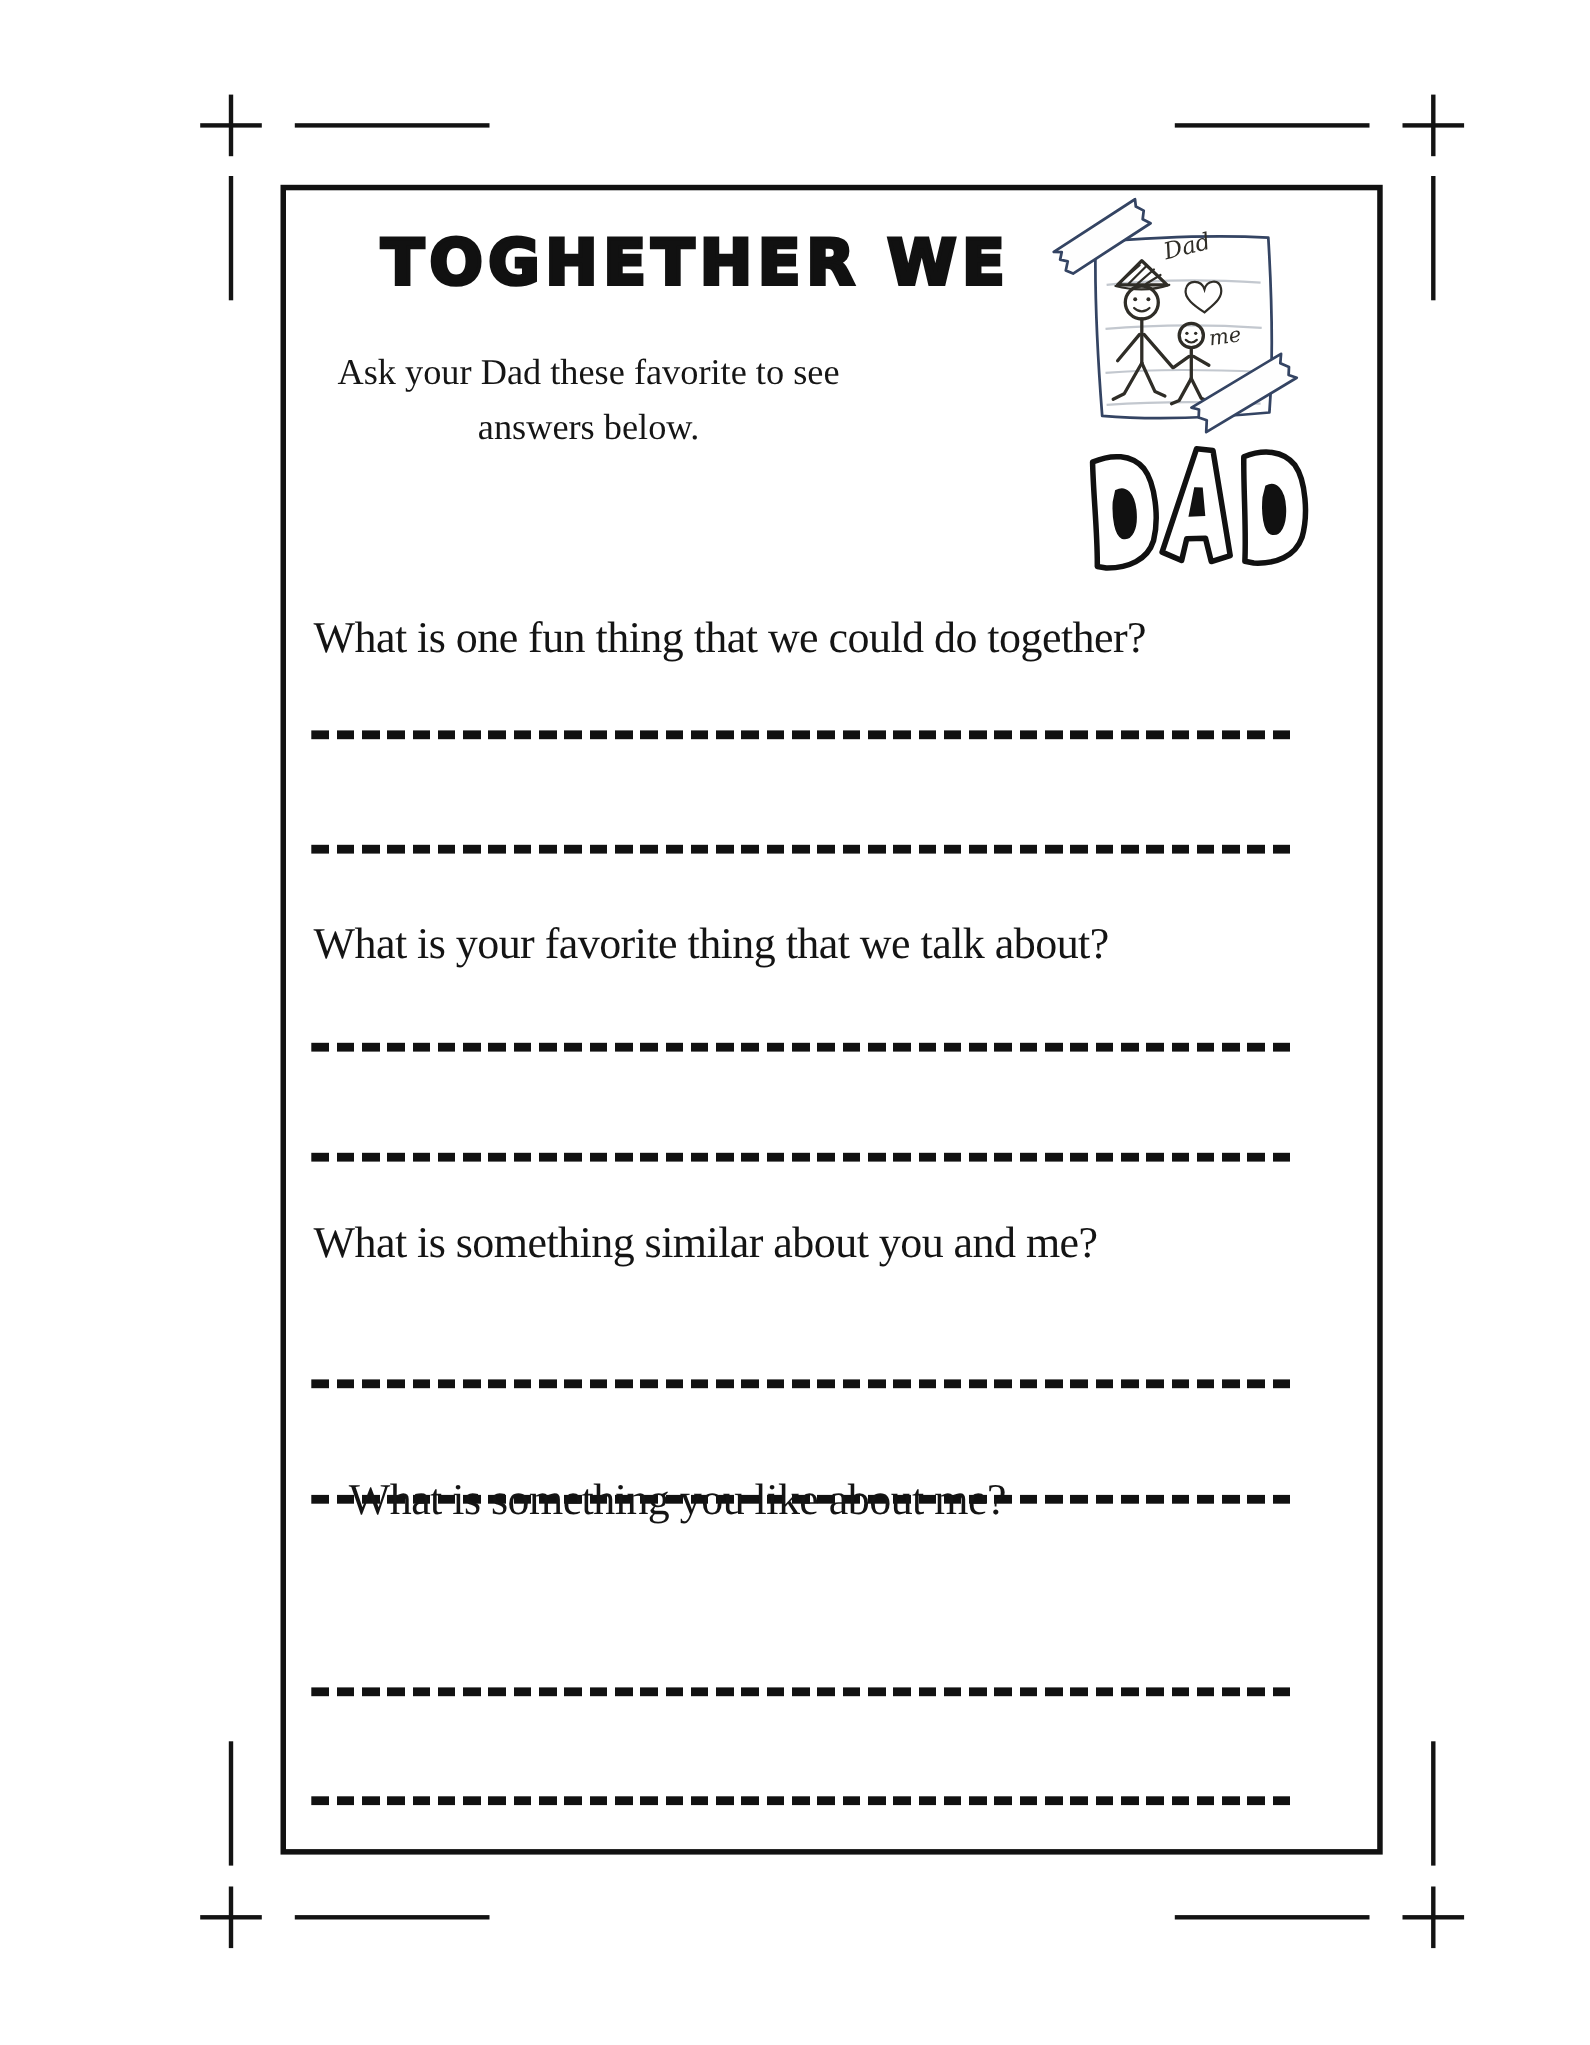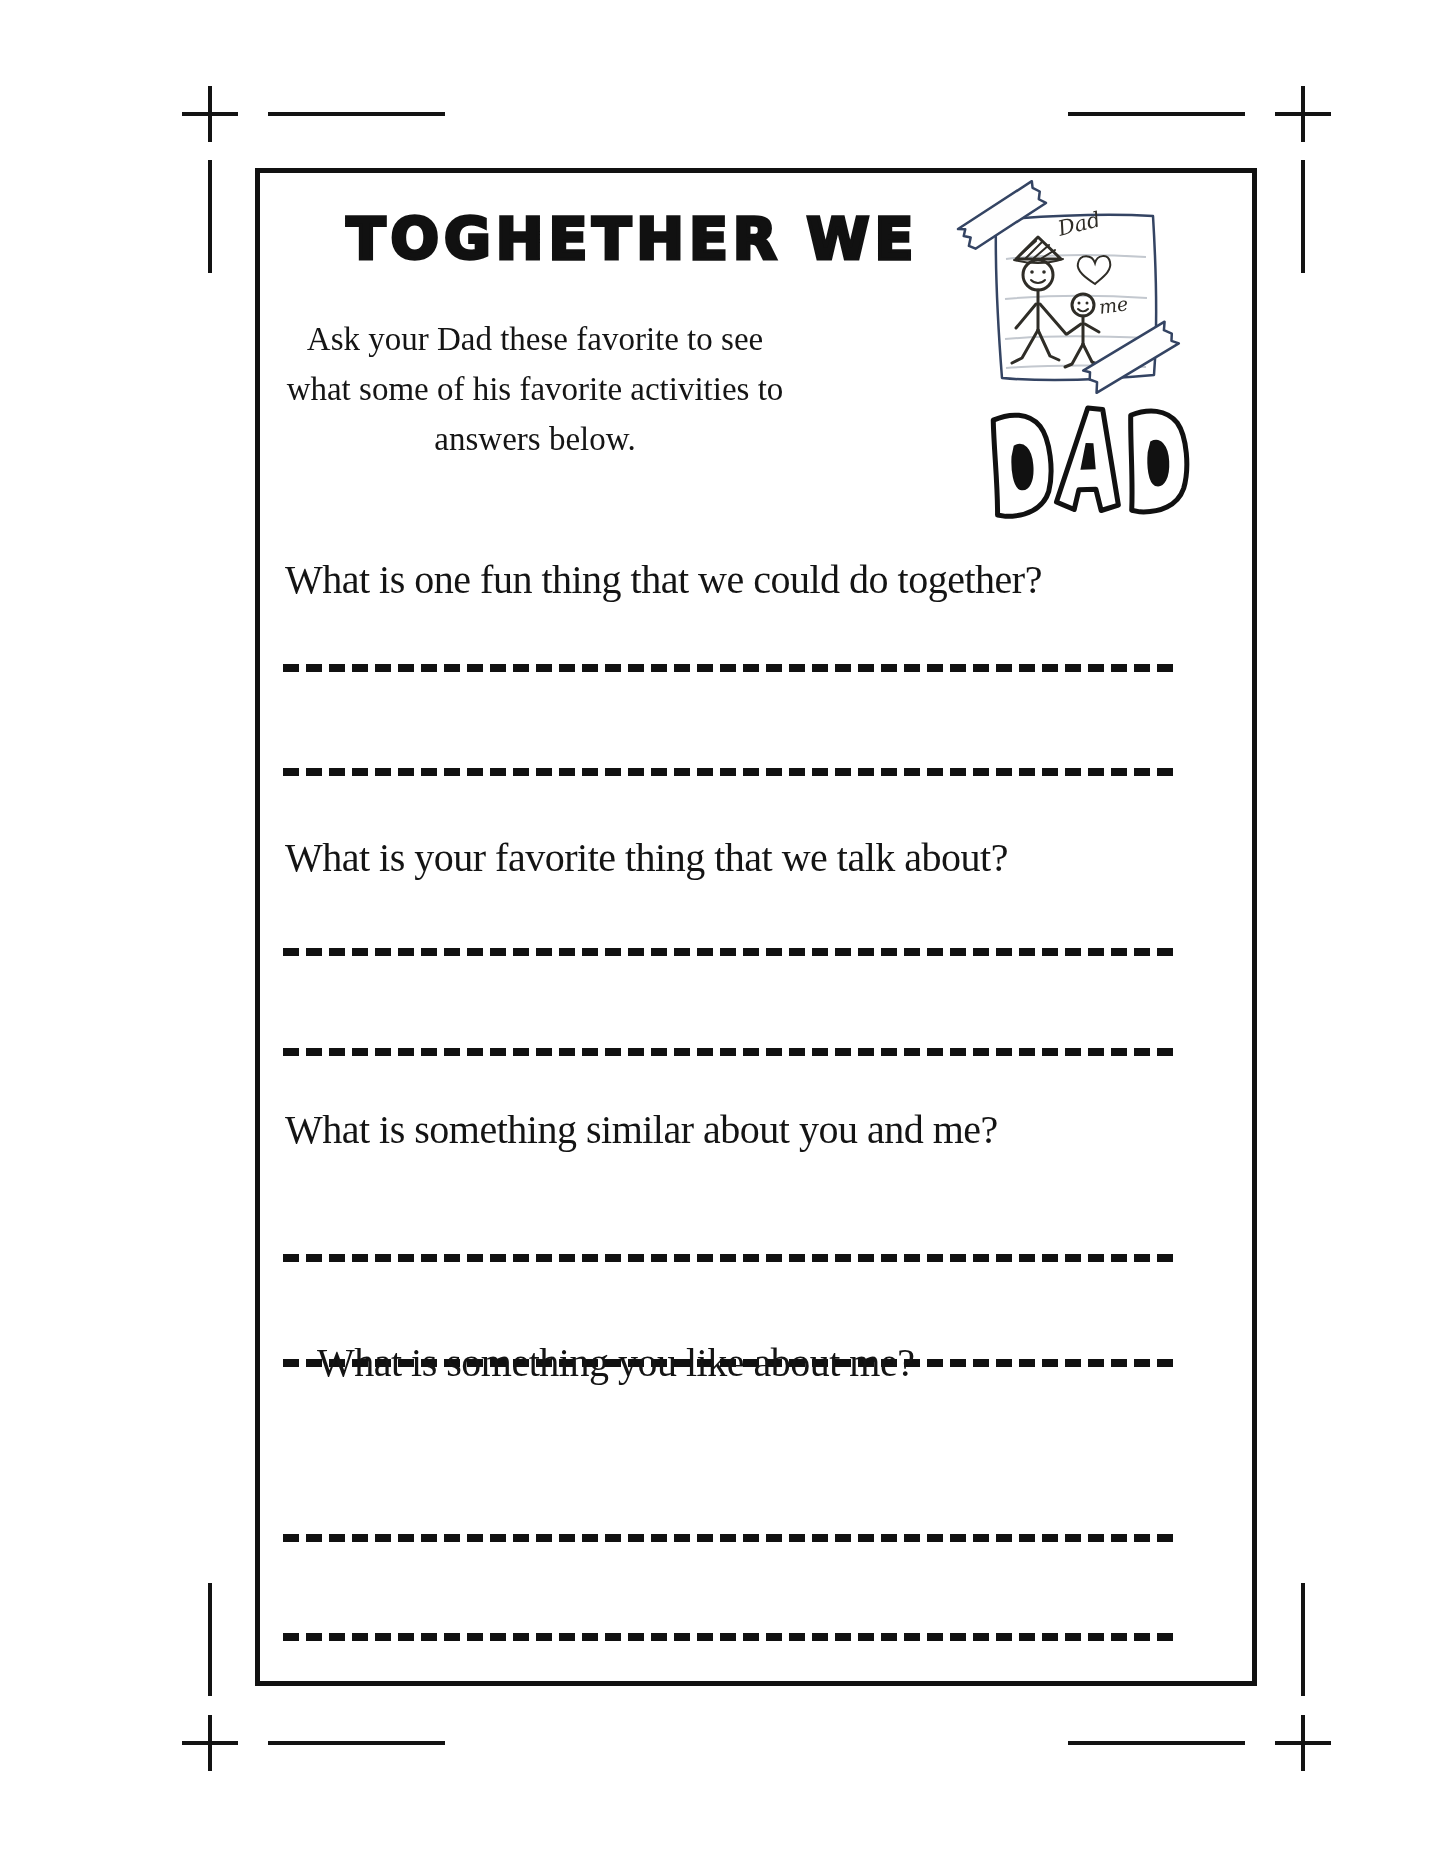--- a/index.html
+++ b/index.html
@@ -73,21 +73,20 @@
 <div class="mk v" style="left:1301px;top:1715px;height:56px;"></div>
 <div class="mk v" style="left:1301px;top:1583px;height:113px;"></div>
 <div class="mk h" style="left:1068px;top:1741px;width:177px;"></div>
 
 <div class="frame"></div>
 
 <div class="title">TOGHETHER WE</div>
 
 <div class="intro">
   <div>Ask your Dad these favorite to see</div>
-  <div>what some of his favorite activities to</div>
   <div>answers below.</div>
 </div>
 
 <svg class="photo-svg" width="280" height="260" viewBox="0 0 280 260">
 
   <path class="paper" d="M46 58 C95 54 150 51 203 54 C206 104 208 160 204 213 C150 218 98 220 52 216 C48 165 45 108 46 58 Z"></path>
 
   <g>
     <path class="pencil" d="M56 97 C100 92 150 92 196 95"></path>
     <path class="pencil" d="M55 137 C100 133 152 133 197 136"></path>

